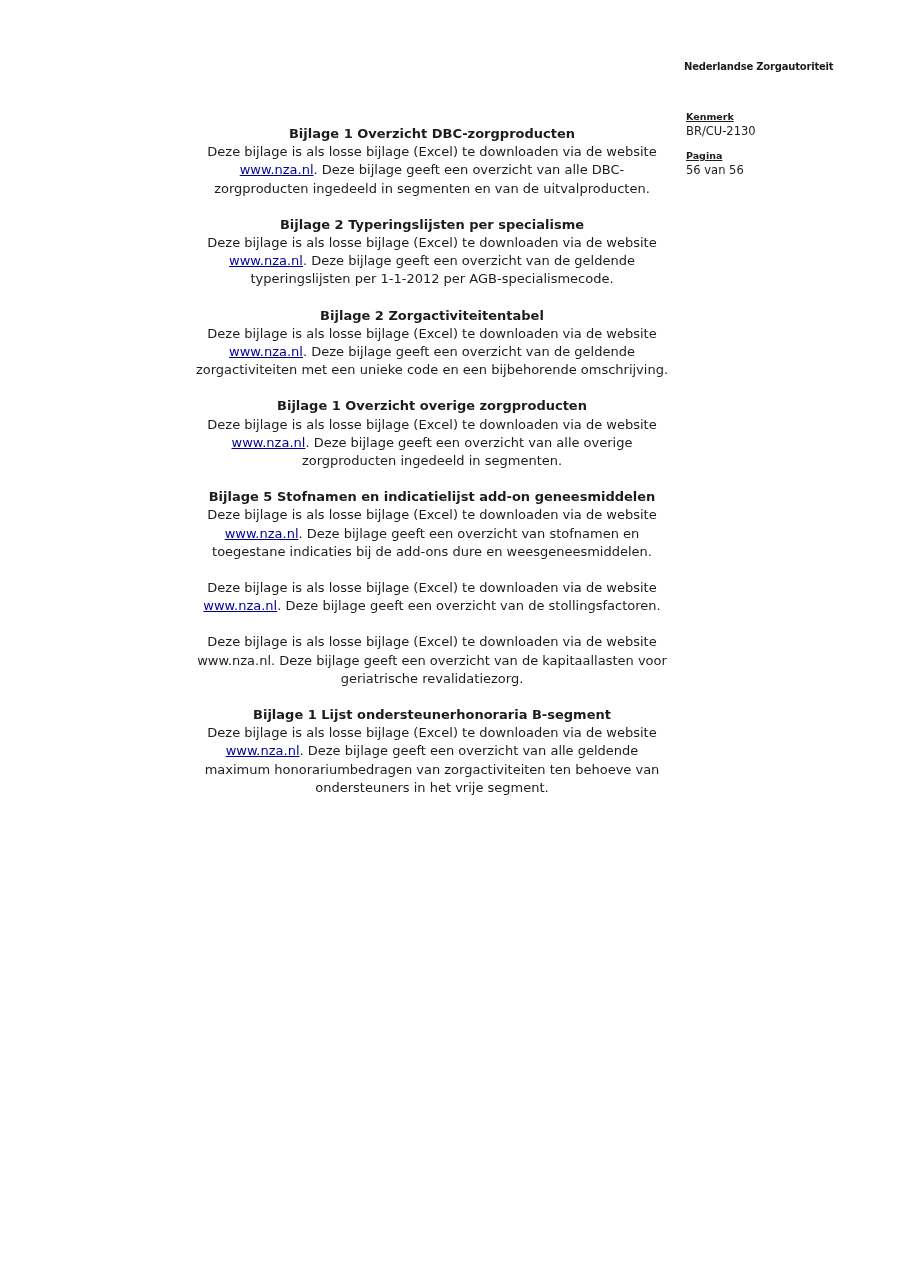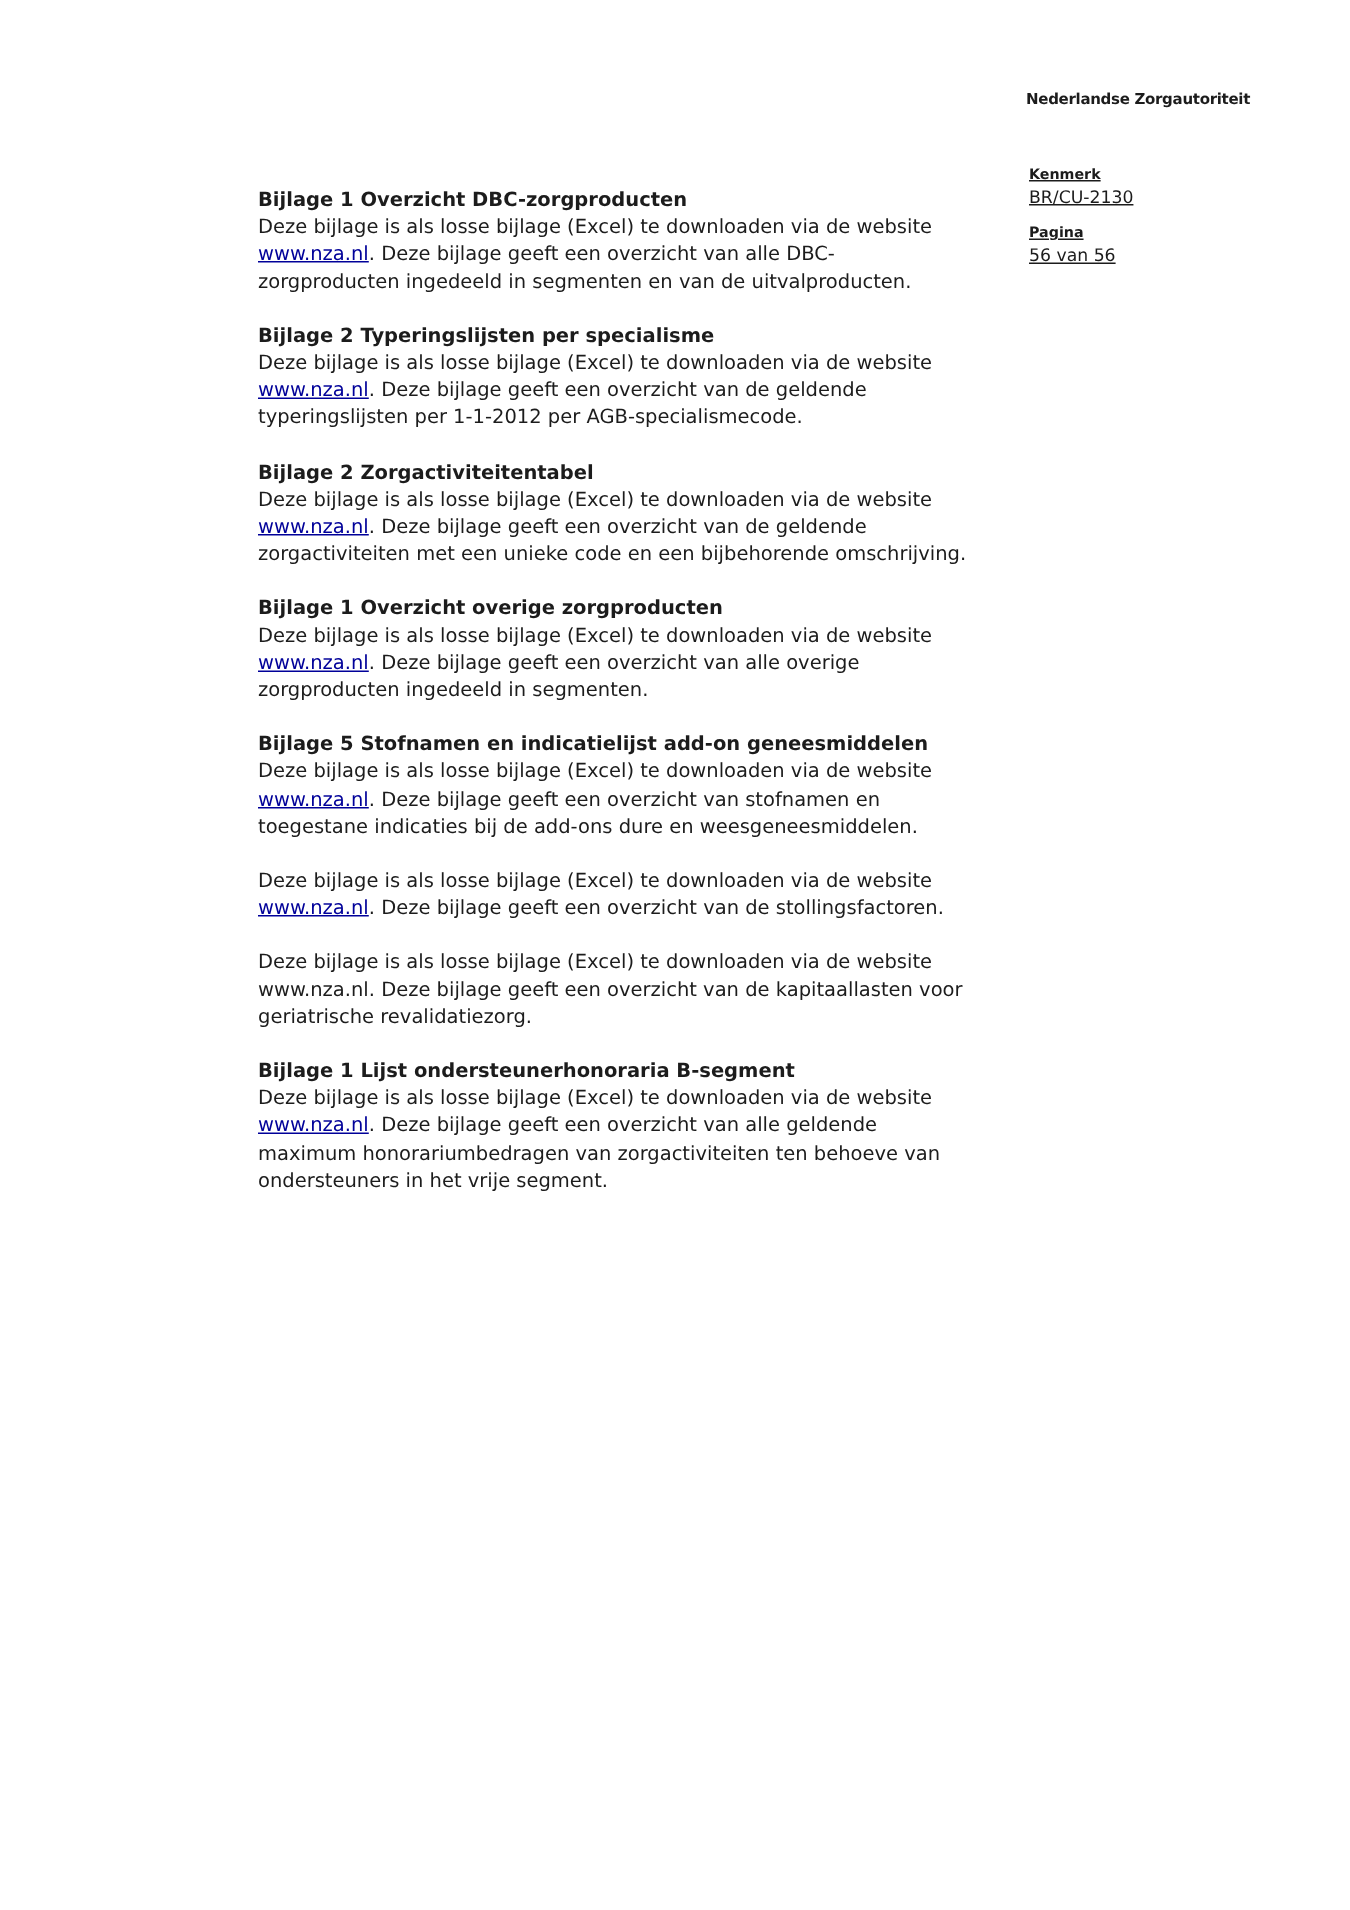--- a/index.html
+++ b/index.html
@@ -12,24 +12,24 @@
   }
   .org-name {
     position:absolute; left:684px; top:61px;
     font-size:10px; font-weight:bold; letter-spacing:-0.2px;
     white-space:nowrap;
   }
   .meta {
     position:absolute; left:686px; top:111px; width:170px;
   }
   .meta-label { font-size:9.5px; font-weight:bold; margin-bottom:2px;text-decoration:underline; }
-  .meta-value { font-size:11.5px; margin-bottom:12px;text-decoration:underline; }
+  .meta-value { font-size:11.5px; margin-bottom:12px; }
   .content {
     position:absolute; left:172px; top:125px; width:520px;
-    font-size:13px; line-height:18.2px;
+    font-size:13px; line-height:18.2px;text-align:center;
   }
   .content section { margin-bottom:18px; }
   .content h2 {
     font-size:13px; line-height:18.2px; font-weight:bold;
     white-space:nowrap;
   }
   .content p { white-space:nowrap; }
   .content a { color:var(--link-color); text-decoration:underline; cursor:pointer; }
 </style>
 </head>

